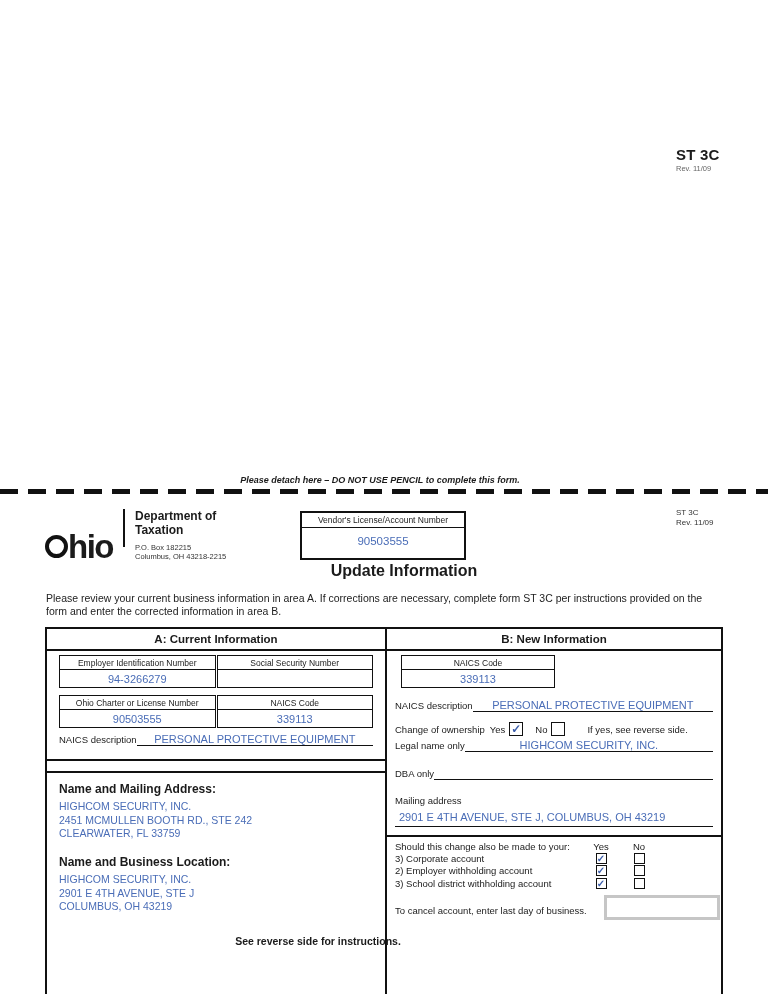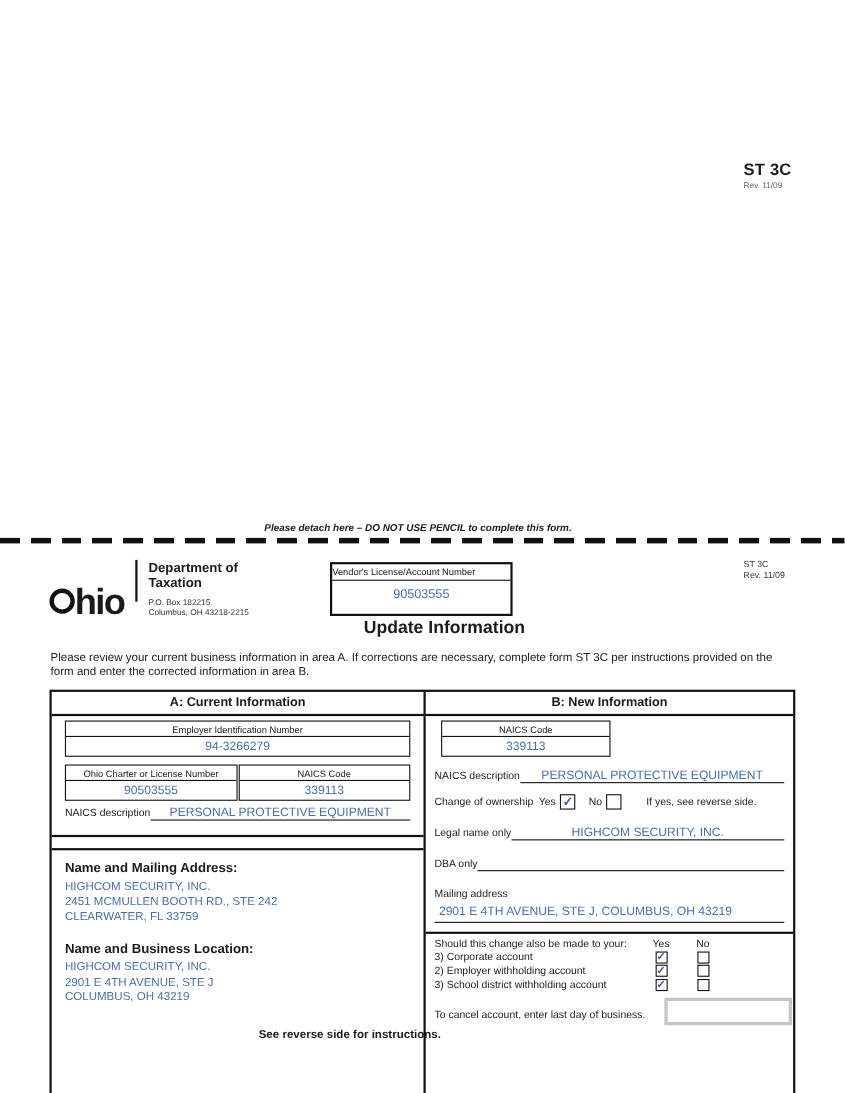--- a/index.html
+++ b/index.html
@@ -24,21 +24,21 @@
   .logo-ohio { display:flex; align-items:flex-end; }
   .logo-o { width:23px; height:23px; border:4px solid #111; border-radius:50%;
             display:inline-block; margin-bottom:4px; }
   .logo-hio { font-size:33px; font-weight:bold; letter-spacing:-1.5px; line-height:0.85; }
   .logo-bar { width:2px; background:#111; height:38px; margin:2px 10px 0 10px; }
   .dept { padding-top:2px; }
   .dept .l1 { font-size:12px; font-weight:bold; line-height:1.2; }
   .dept .addr { font-size:7.5px; color:#333; margin-top:5px; line-height:1.25; }
 
   .vendor-box { position:absolute; left:255px; top:6px; width:166px; border:2px solid #111; background:#fff; }
-  .vendor-box .vlabel { font-size:8.5px; padding:2px 0 2px 0; border-bottom:1.5px solid #111; }
+  .vendor-box .vlabel { font-size:8.5px; text-align:center; padding:2px 0 2px 0; border-bottom:1.5px solid #111; }
   .vendor-box .vvalue { font-size:11.5px; text-align:center; padding:7px 0 11px 0; }
 
   .hdr-code { position:absolute; left:631px; top:3px; font-size:8px; line-height:1.3; color:#333; }
 
   
   .title { position:absolute; top:562px; left:0; width:768px; text-align:center;
            font-size:16px; font-weight:bold;margin-left:20px; }
   .instructions { position:absolute; top:592px; left:46px; width:678px;
                   font-size:10.5px; line-height:1.25; color:#222; }
 
@@ -77,21 +77,21 @@
   
   .b-sec { padding:0 8px; }
   .b-naicsbox { width:154px; margin:4px 0 0 6px; display:flex; }
   .b-naicsbox .fbox { flex:1; }
   .b-descrow { margin-top:11px; }
   .own-row { display:flex; align-items:center; margin-top:10px; font-size:9.5px; }
   .checkbox { width:14px; height:14px; border:1.7px solid #111; display:inline-block;
               text-align:center; line-height:12px; font-size:12px; flex:none; background:#fff; }
   .checkbox.small { width:11px; height:11px; line-height:9px; font-size:10px; border-width:1.5px; }
   .checkbox.checked { color:#3a5dab; font-weight:bold; }
-  .legal-row { margin-top:15px; }
+  .legal-row { margin-top:3px; }
   .dba-row { margin-top:16px; }
   .mail-label { font-size:9.5px; margin-top:15px; }
   .mail-value { font-size:11px; margin-top:5px; padding:0 0 3px 4px; border-bottom:1.5px solid #111; }
   .b-divider { border-top:2px solid #111; margin-top:8px; }
   .should { padding:4px 0 0 8px; }
   .srow { display:flex; align-items:center; }
   .srow .slabel { flex:1; font-size:9.5px; }
   .scol { width:38px; text-align:center; font-size:9.5px; display:flex; justify-content:center; }
   .sspacer { width:63px; }
   .srow.items { height:12.5px; }
@@ -153,20 +153,24 @@
     </div>
     <div class="tbl-body">
 
       <div class="col-a">
         <div class="a-top">
           <div class="boxrow">
             <div class="fbox">
               <div class="flabel">Employer Identification Number</div>
               <div class="fvalue blue">94-3266279</div>
             </div>
+            <div class="fbox">
+              <div class="flabel">Social Security Number</div>
+              <div class="fvalue blue"></div>
+            </div>
           </div>
           <div class="boxrow">
             <div class="fbox">
               <div class="flabel">Ohio Charter or License Number</div>
               <div class="fvalue blue">90503555</div>
             </div>
             <div class="fbox">
               <div class="flabel">NAICS Code</div>
               <div class="fvalue blue">339113</div>
             </div>

